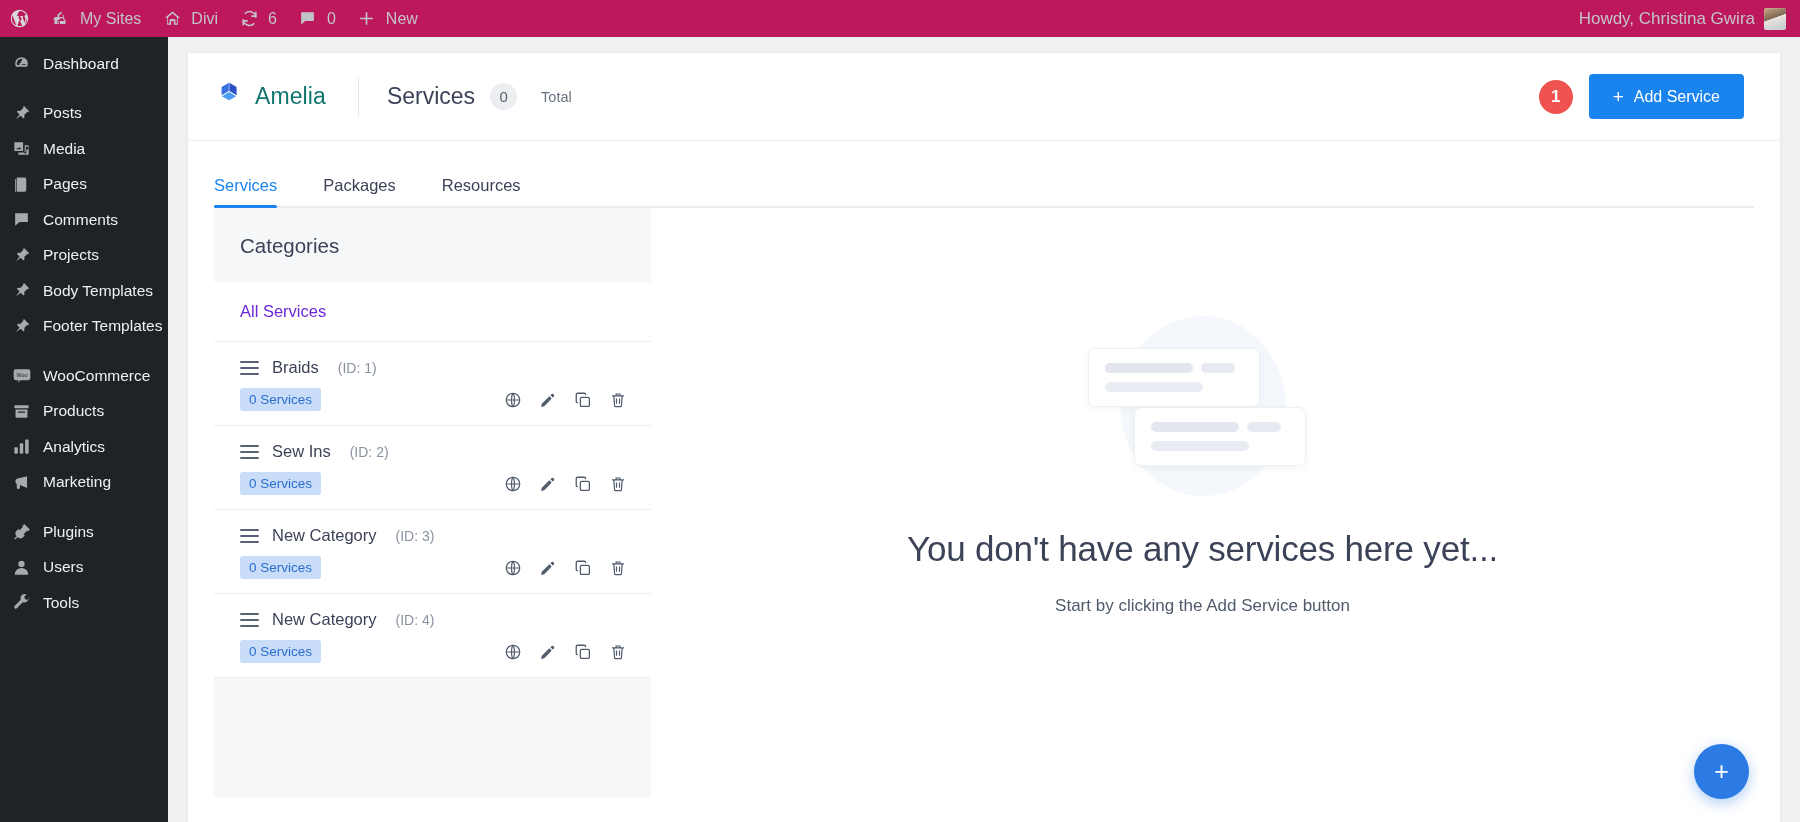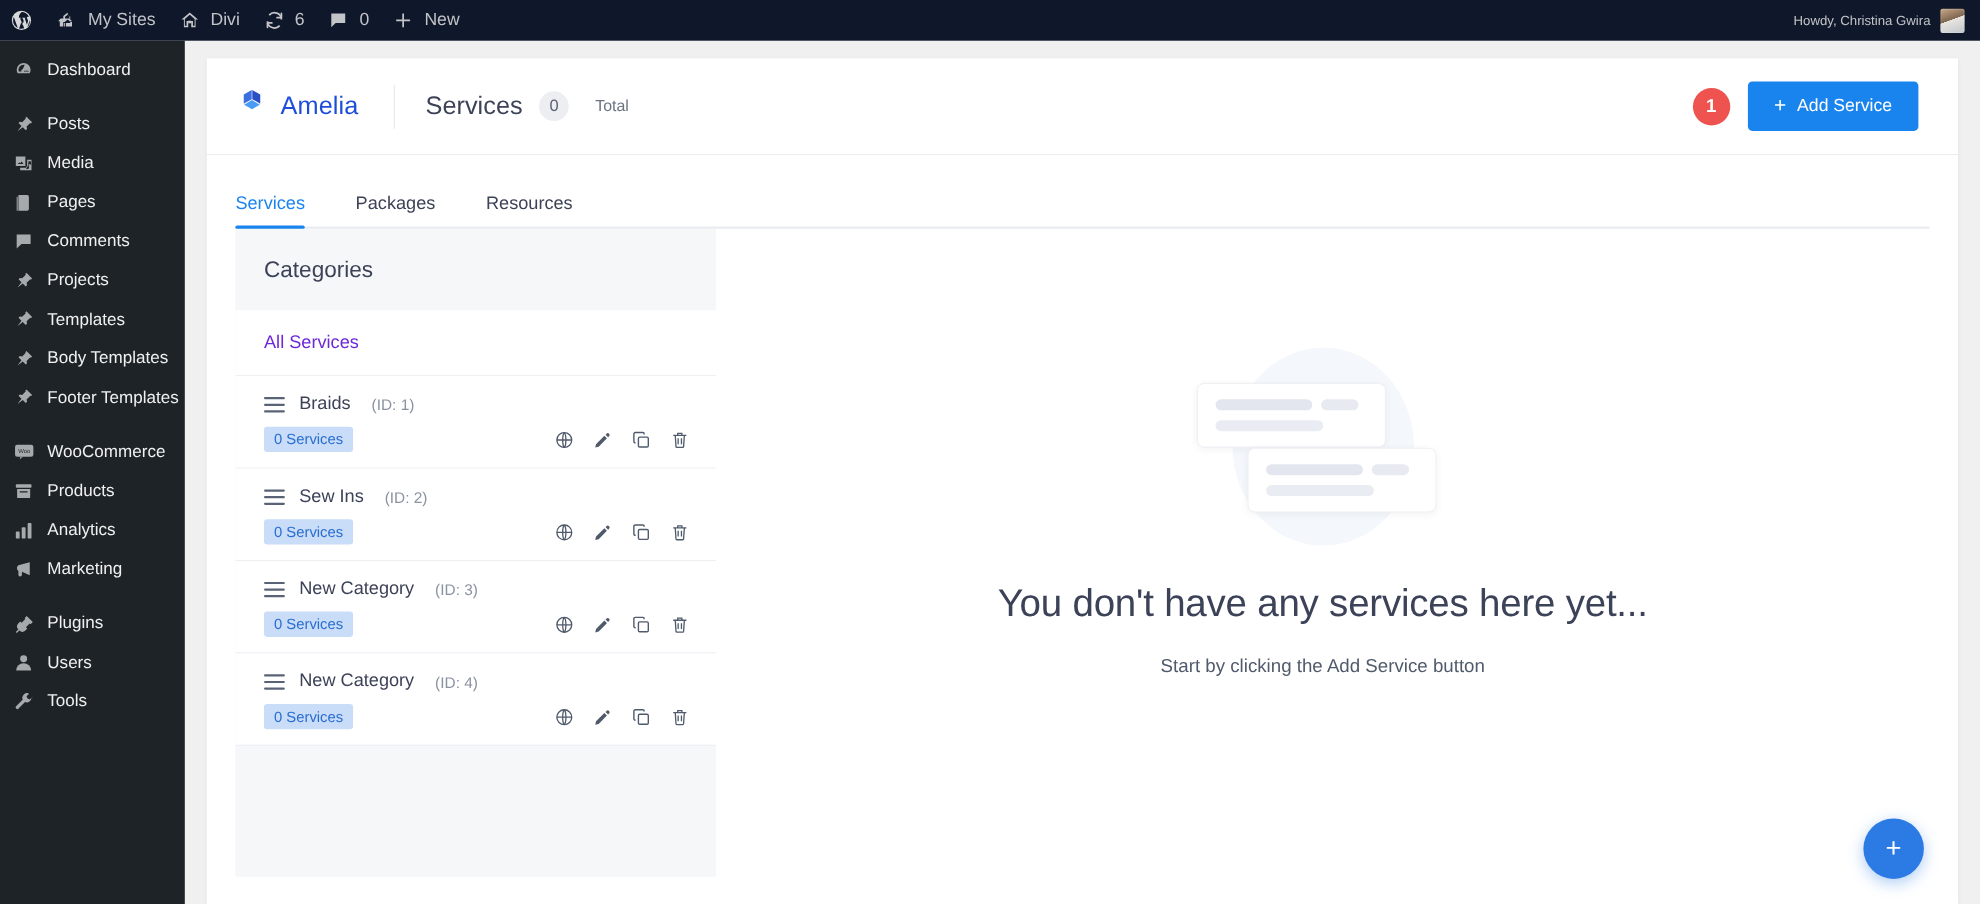--- a/index.html
+++ b/index.html
@@ -7,36 +7,36 @@
     width: 1800px; height: 822px;
     overflow: hidden;
     background: #f0f0f1;
     font-family: "Liberation Sans", sans-serif;
   }
 
   
   #adminbar {
     position: absolute; top: 0; left: 0;
     width: 1800px; height: 37px;
-    background: #0f172a;
+    background: #be185d;
     display: flex; align-items: center;
     color: #c3c4c7;
     font-size: 16px;
     z-index: 50;
   }
   .ab-item {
     display: flex; align-items: center; gap: 8px;
     height: 37px; padding: 0 10px;
     color: #c3c4c7; white-space: nowrap;
   }
   .ab-item:first-child { padding-left: 8px; }
   .ab-icon { display: inline-flex; align-items: center; justify-content: center; width: 22px; height: 22px; }
   .ab-icon svg { display: block; }
   #adminbar .spacer { flex: 1 1 auto; }
-  .ab-right { display: flex; align-items: center; gap: 9px; padding-right: 14px; font-size: 12px; }
+  .ab-right { display: flex; align-items: center; gap: 9px; padding-right: 14px; font-size: 17px; }
   .avatar {
     width: 22px; height: 22px; border-radius: 2px;
     background: linear-gradient(160deg,#c9a98a 0%,#7e6650 45%,#e8e4df 46%,#bfc6cc 100%);
     box-shadow: inset 0 0 0 1px rgba(255,255,255,.12);
   }
 
   
   #sidebar {
     position: absolute; top: 37px; left: 0;
     width: 168px; height: 785px;
@@ -76,21 +76,21 @@
 
   
   #am-header {
     position: relative;
     height: 88px;
     border-bottom: 1px solid #ecedf0;
     display: flex; align-items: center;
     padding: 0 36px 0 26px;
   }
   .brand { display: flex; align-items: center; gap: 11px; }
-  .brand-name { font-size: 23px; color: #1d4ed8; letter-spacing: .1px; }
+  .brand-name { font-size: 23px; color: #0f766e; letter-spacing: .1px; }
   .vdiv { width: 1px; height: 40px; background: #e4e7ed; margin: 0 28px 0 32px; }
   .page-title { font-size: 23px; color: #3c4257; font-weight: 400; }
   .total-badge {
     display: inline-flex; align-items: center; justify-content: center;
     min-width: 27px; height: 27px; border-radius: 50%;
     background: #eceef2; color: #5a6376;
     font-size: 15px; margin-left: 15px; padding: 0 7px;
   }
   .total-label { font-size: 14.5px; color: #6a7381; margin-left: 24px; }
   .hdr-right { margin-left: auto; display: flex; align-items: center; gap: 16px; }
@@ -326,28 +326,20 @@
     </span>
     <span>Comments</span>
   </div>
   <div class="menu-item">
     <span class="mi-ico">
       <svg width="19" height="19" viewBox="0 0 24 24" fill="#a7aaad">
           <path d="M15.2 2.6 13.8 4l.7.7-4.2 4.2-2.7-.5-1.5 1.5 3.4 3.4-4.6 6.1 6.1-4.6 3.4 3.4 1.5-1.5-.5-2.7 4.2-4.2.7.7 1.4-1.4-6.5-6.5z"></path>
         </svg>
     </span>
     <span>Projects</span>
-  </div>
-  <div class="menu-item">
-    <span class="mi-ico">
-      <svg width="19" height="19" viewBox="0 0 24 24" fill="#a7aaad">
-          <path d="M15.2 2.6 13.8 4l.7.7-4.2 4.2-2.7-.5-1.5 1.5 3.4 3.4-4.6 6.1 6.1-4.6 3.4 3.4 1.5-1.5-.5-2.7 4.2-4.2.7.7 1.4-1.4-6.5-6.5z"></path>
-        </svg>
-    </span>
-    <span>Templates</span>
   </div>
   <div class="menu-item">
     <span class="mi-ico">
       <svg width="19" height="19" viewBox="0 0 24 24" fill="#a7aaad">
           <path d="M15.2 2.6 13.8 4l.7.7-4.2 4.2-2.7-.5-1.5 1.5 3.4 3.4-4.6 6.1 6.1-4.6 3.4 3.4 1.5-1.5-.5-2.7 4.2-4.2.7.7 1.4-1.4-6.5-6.5z"></path>
         </svg>
     </span>
     <span>Body Templates</span>
   </div>
   <div class="menu-item">

